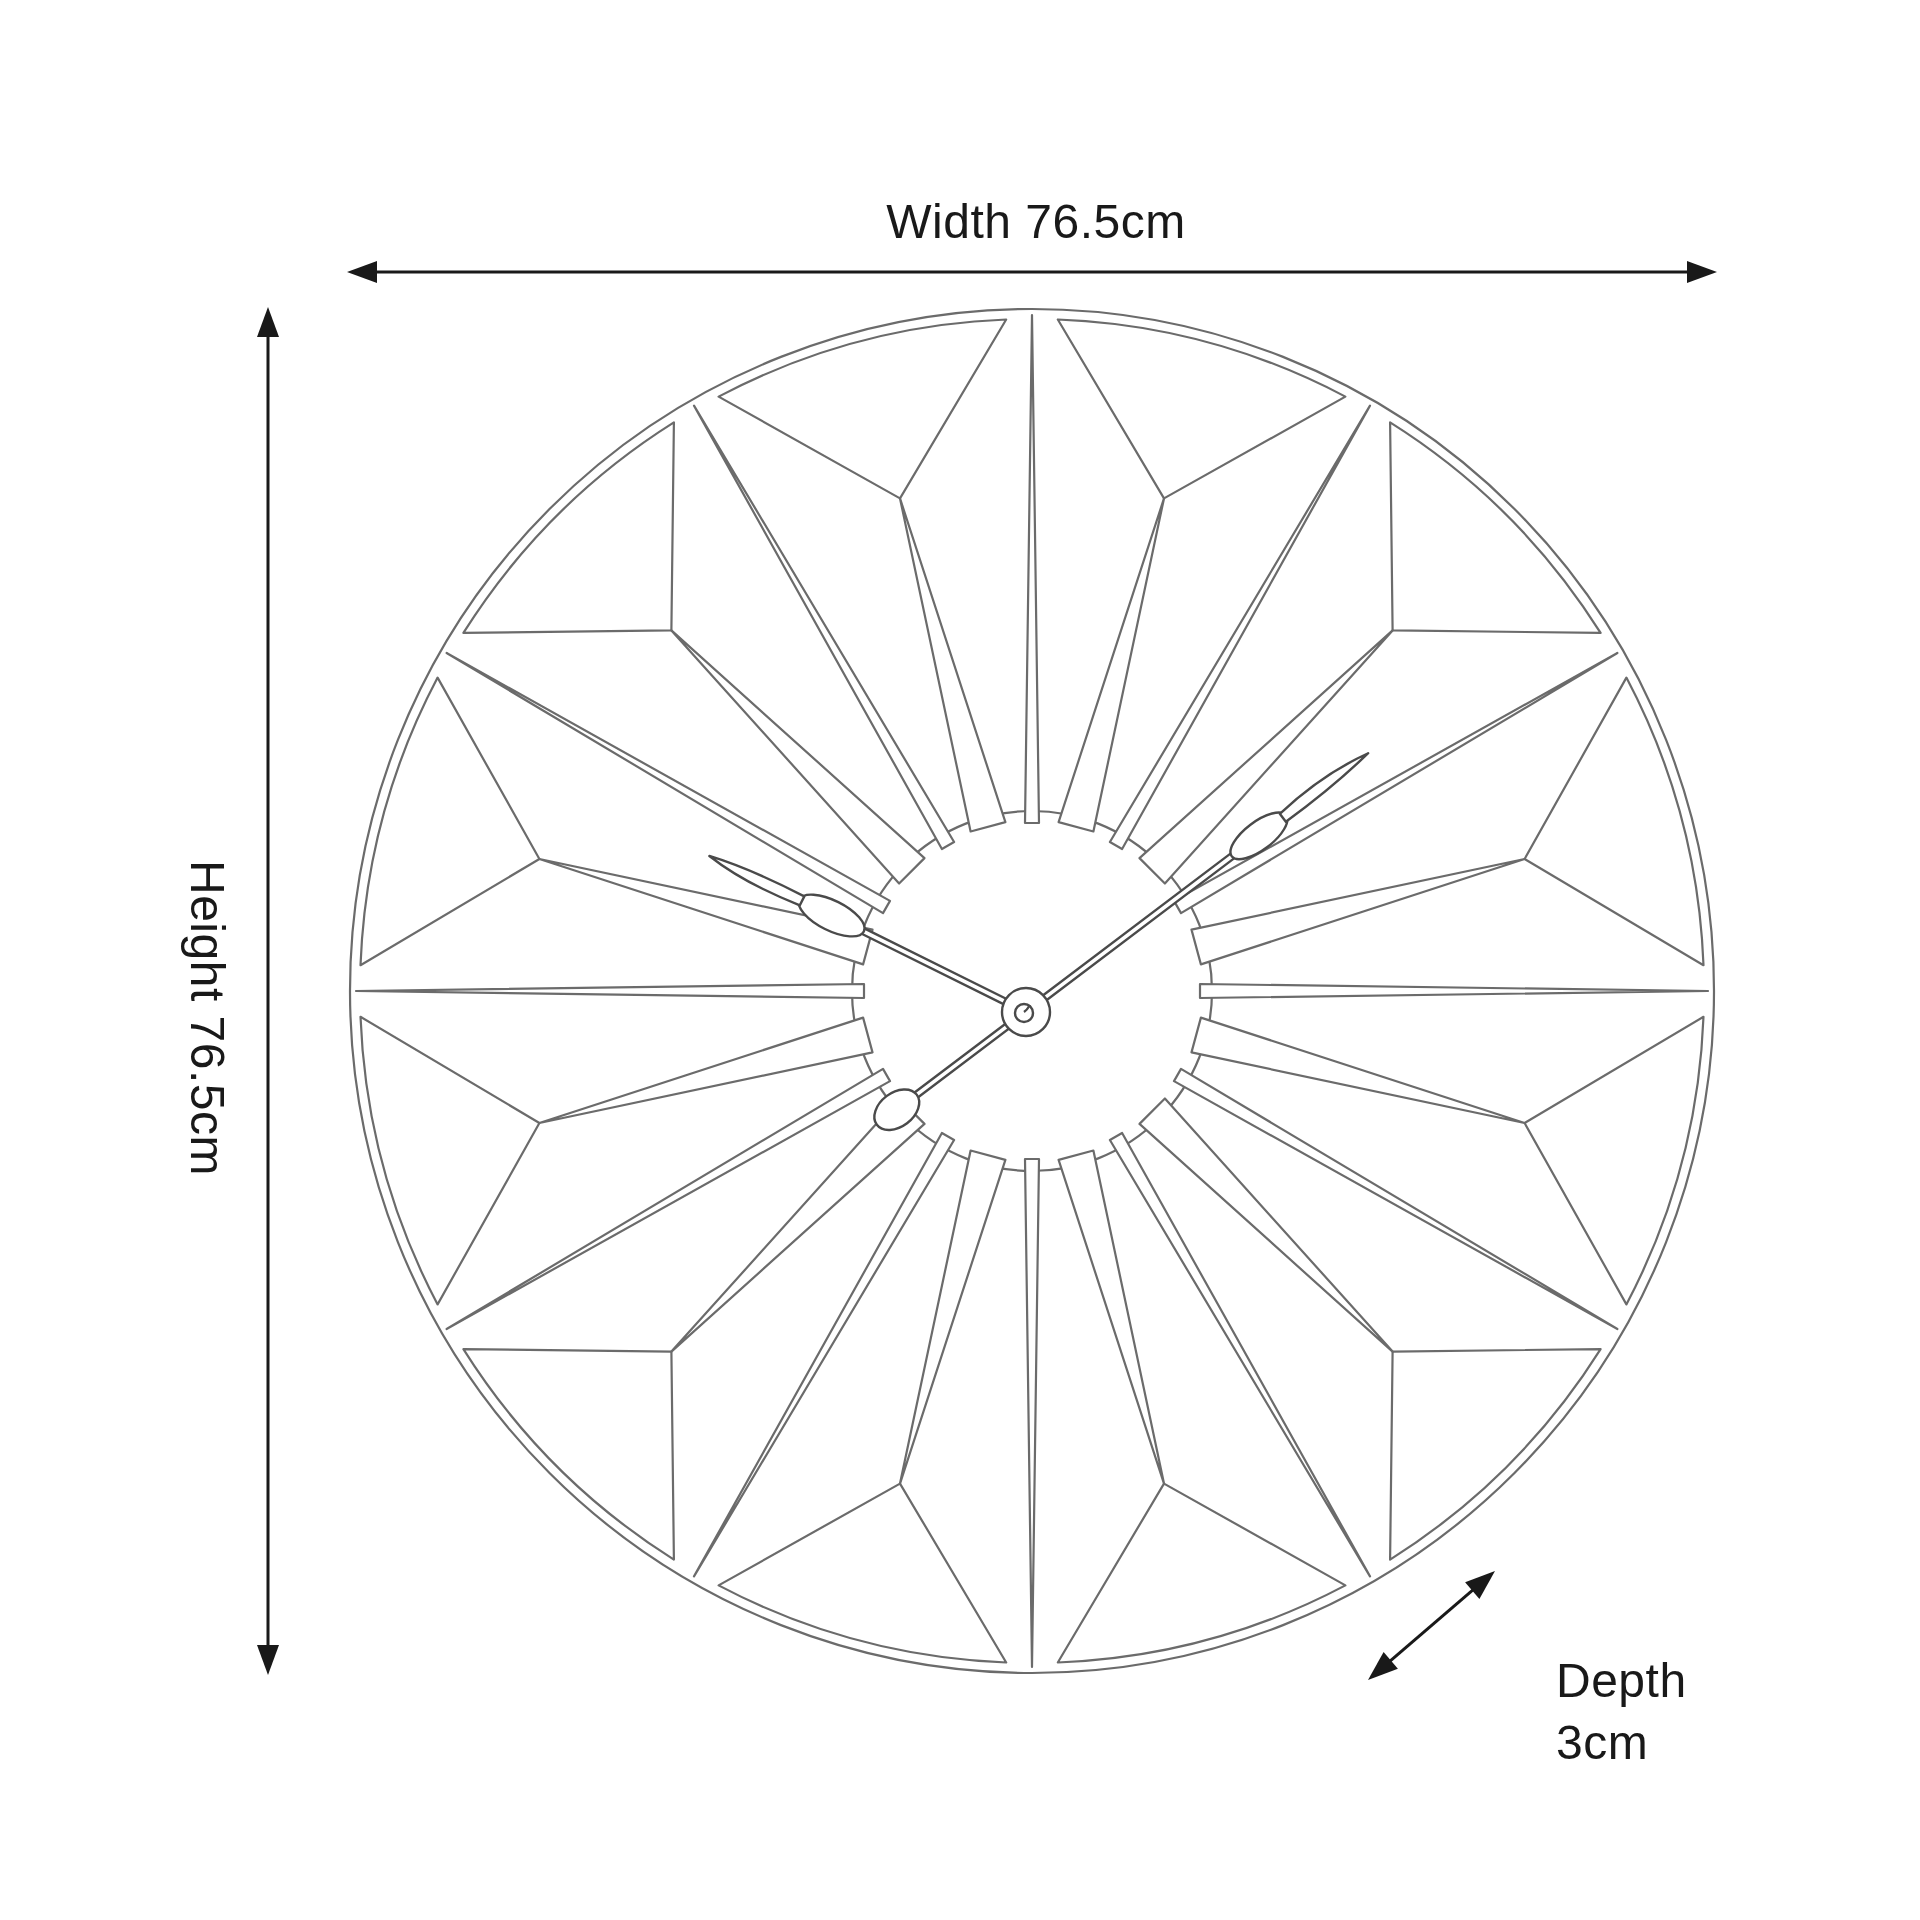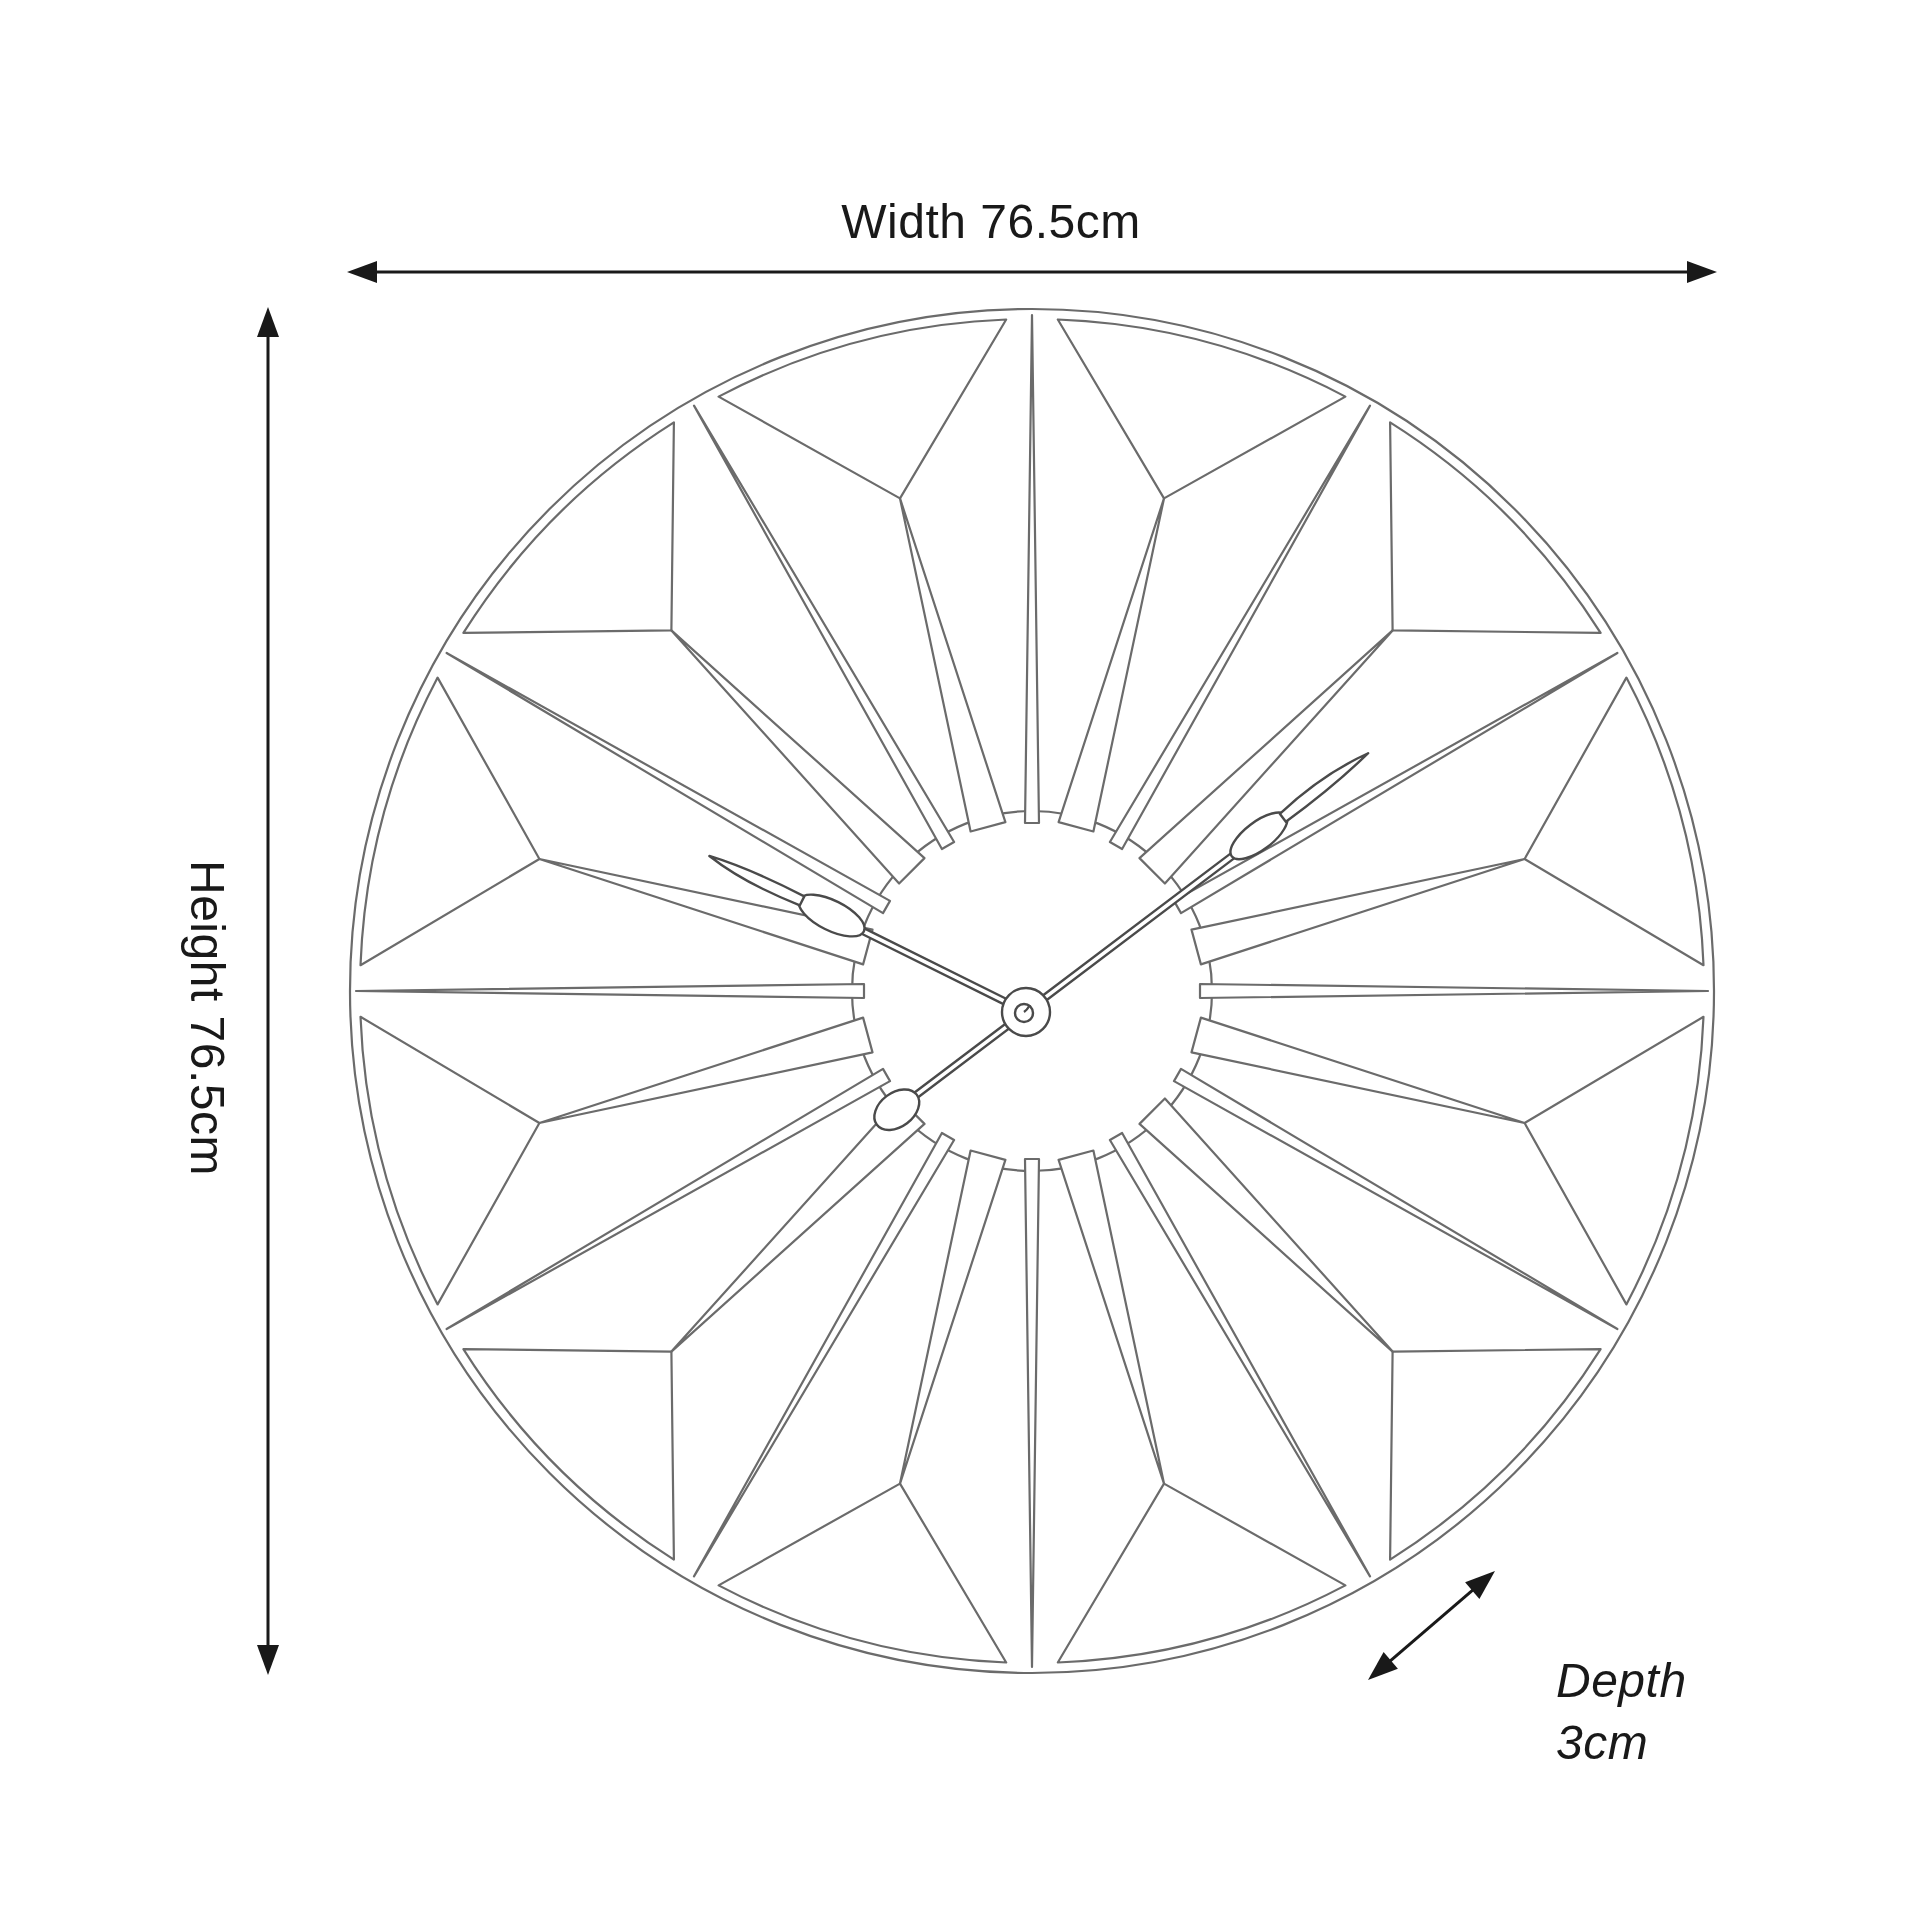--- a/index.html
+++ b/index.html
@@ -17,23 +17,23 @@
   .ln{fill:none;stroke:var(--art);stroke-width:2.2;stroke-linejoin:round;stroke-linecap:round;}
   .cut{fill:#ffffff;stroke:var(--art);stroke-width:2.2;stroke-linejoin:round;}
   .hand{fill:#ffffff;stroke:var(--hand);stroke-width:2.4;stroke-linejoin:round;}
   .dimln{stroke:var(--dim);stroke-width:3;fill:none;}
   .dimhead{fill:var(--dim);stroke:none;}
   .dim-label{
     position:absolute;color:var(--dim);
     font-size:48px;line-height:52px;white-space:nowrap;
     letter-spacing:0.5px;
   }
-  #width-label{left:991px;top:196px;transform:translateX(-50%);}
+  #width-label{left:1036px;top:196px;transform:translateX(-50%);}
   #height-label{left:207px;top:1018px;transform:translate(-50%,-50%) rotate(90deg);}
-  #depth-label{left:1556px;top:1650px;line-height:62px;font-style:italic;}
+  #depth-label{left:1556px;top:1650px;line-height:62px;}
 </style>
 </head>
 <body>
 
 <svg id="diagram-svg" viewBox="0 0 1920 1920" xmlns="http://www.w3.org/2000/svg">
   <g id="art">
       <circle class="ln" cx="1032" cy="991" r="682"></circle>
       <circle class="ln" cx="1032" cy="991" r="180"></circle>
       <path class="cut" d="M 1057.8 319.5 A 672 672 0 0 1 1345.4 396.6 L 1164.0 498.4 Z"></path>
       <path class="cut" d="M 1032.0 315.0 L 1039.0 823.0 L 1025.0 823.0 Z"></path>

